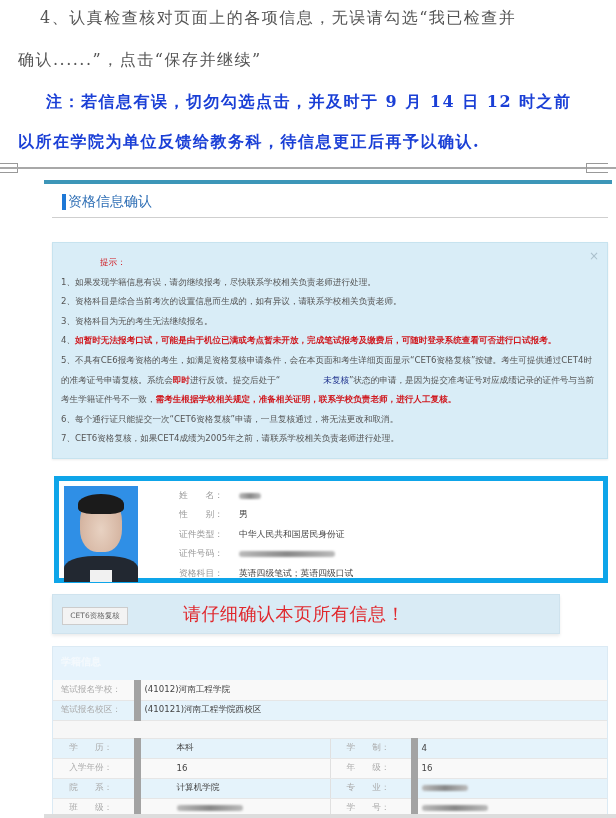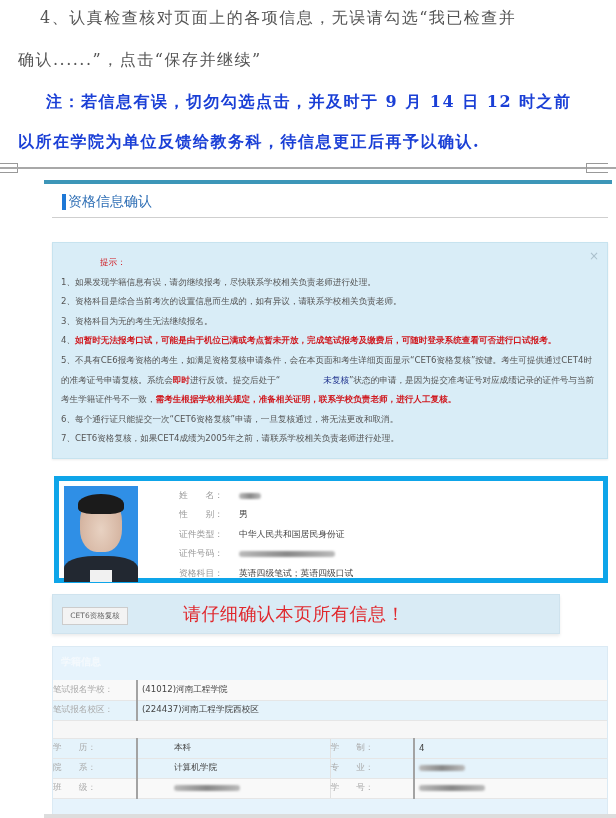--- a/index.html
+++ b/index.html
@@ -49,21 +49,21 @@
   .notice { position: absolute; left: 8px; top: 414px; width: 508px; height: 40px; background: #d9ebf5; border: 1px solid #cfe3ee; box-shadow: 0 2px 3px rgba(0,0,0,0.08); }
   .notice .btn { position: absolute; left: 9px; top: 12px; width: 66px; height: 18px; border: 1px solid #ccc; background: #f3f3f3; font-size: 7.5px; color: #666; display: flex; align-items: center; justify-content: center; cursor: pointer; }
   .notice .warn { position: absolute; left: 130px; top: 7px; font-size: 18px; color: #e0282d; letter-spacing: 0.5px; }
 
   .studinfo { position: absolute; left: 8px; top: 466px; width: 556px; height: 172px; background: #e6f3fc; border: 1px solid #dbeaf4; }
   .studinfo .sec-head { position: absolute; left: 8px; top: 8px; font-size: 10px; color: #f4f9fd; font-weight: bold; }
   .studinfo table { position: absolute; left: 0; top: 33px; width: 554px; border-collapse: collapse; font-size: 8.6px; }
   .studinfo td { height: 20px; border-bottom: 1px solid #e6e6e6; }
   .studinfo tr.w td { background: #f9f9f9; }
   .studinfo tr.b td { background: #e5f3fb; }
-  .studinfo td.k { text-align: left; color: #aaa; padding-right: 5px; border-right: 2px solid #a3a3a3; }
+  .studinfo td.k { text-align: center; color: #aaa; padding-right: 5px; border-right: 7px solid #a3a3a3; }
   .studinfo td.v { color: #444; padding-left: 4px; }
   .studinfo td.v.sep { border-right: 1px solid #e0e0e0; padding-left: 36px; }
   .studinfo tr.gap td { height: 18px; background: #f7f7f7; }
   .fade-bottom { position: absolute; left: 0; bottom: 0; width: 572px; height: 4px; background: #ddd; }
 </style>
 </head>
 <body>
 
 <div class="doc">
   <div class="doc-line gray l1">4、认真检查核对页面上的各项信息，无误请勾选“我已检查并</div>
@@ -141,30 +141,36 @@
           <col style="width:84px">
           <col style="width:193px">
         </colgroup>
       <tbody>
           <tr class="w">
         <td class="k">笔试报名学校：</td>
         <td class="v" colspan="3">(41012)河南工程学院</td>
       </tr>
       <tr class="b">
         <td class="k">笔试报名校区：</td>
-        <td class="v" colspan="3">(224437)河南工程学院西校区</td>
+        <td class="v" colspan="3">(410121)河南工程学院西校区</td>
       </tr>
       <tr class="gap">
             <td colspan="4"></td>
           </tr>
       <tr class="b">
         <td class="k">学　　历：</td>
         <td class="v sep">本科</td>
         <td class="k">学　　制：</td>
         <td class="v">4</td>
+      </tr>
+      <tr class="w">
+        <td class="k">入学年份：</td>
+        <td class="v sep">16</td>
+        <td class="k">年　　级：</td>
+        <td class="v">16</td>
       </tr>
       <tr class="b">
         <td class="k">院　　系：</td>
         <td class="v sep">计算机学院</td>
         <td class="k">专　　业：</td>
         <td class="v"><span class="blur" style="width:46px"></span></td>
       </tr>
       <tr class="w">
         <td class="k">班　　级：</td>
         <td class="v sep"><span class="blur" style="width:66px"></span></td>

